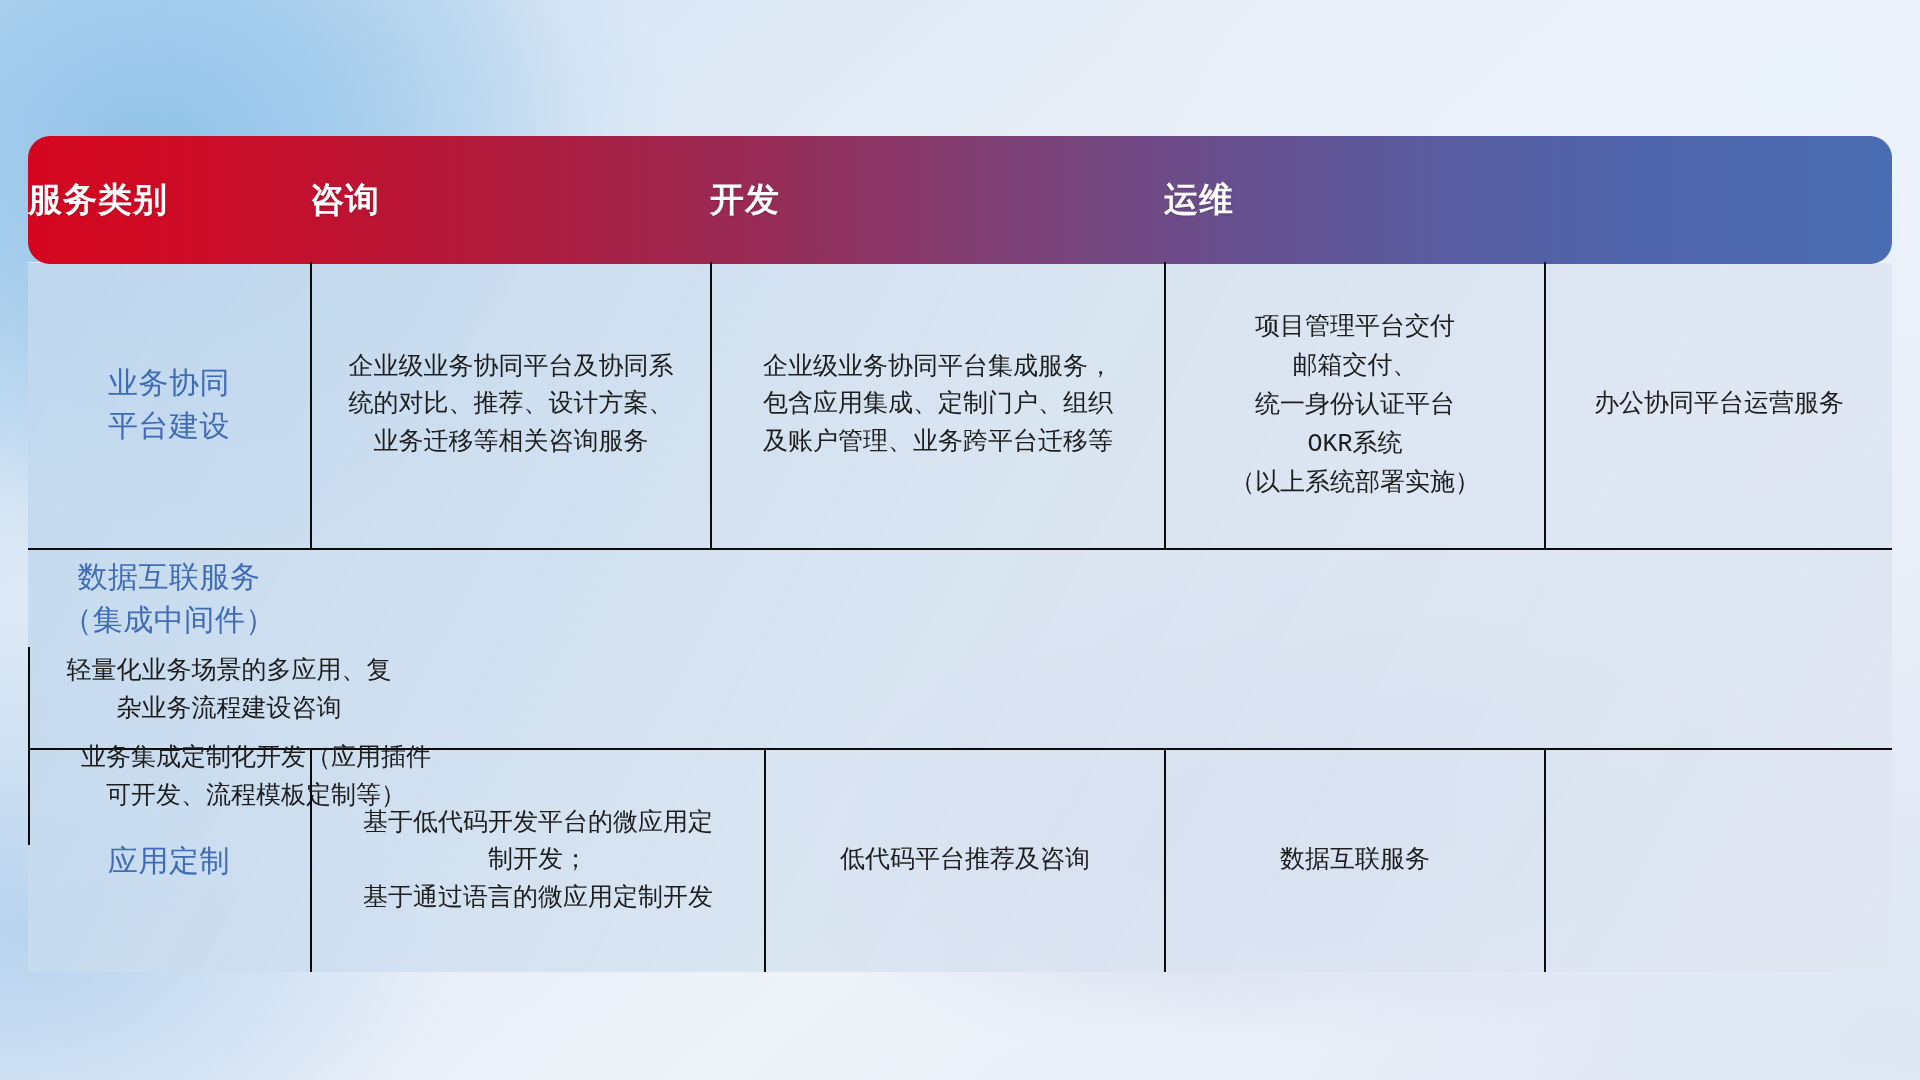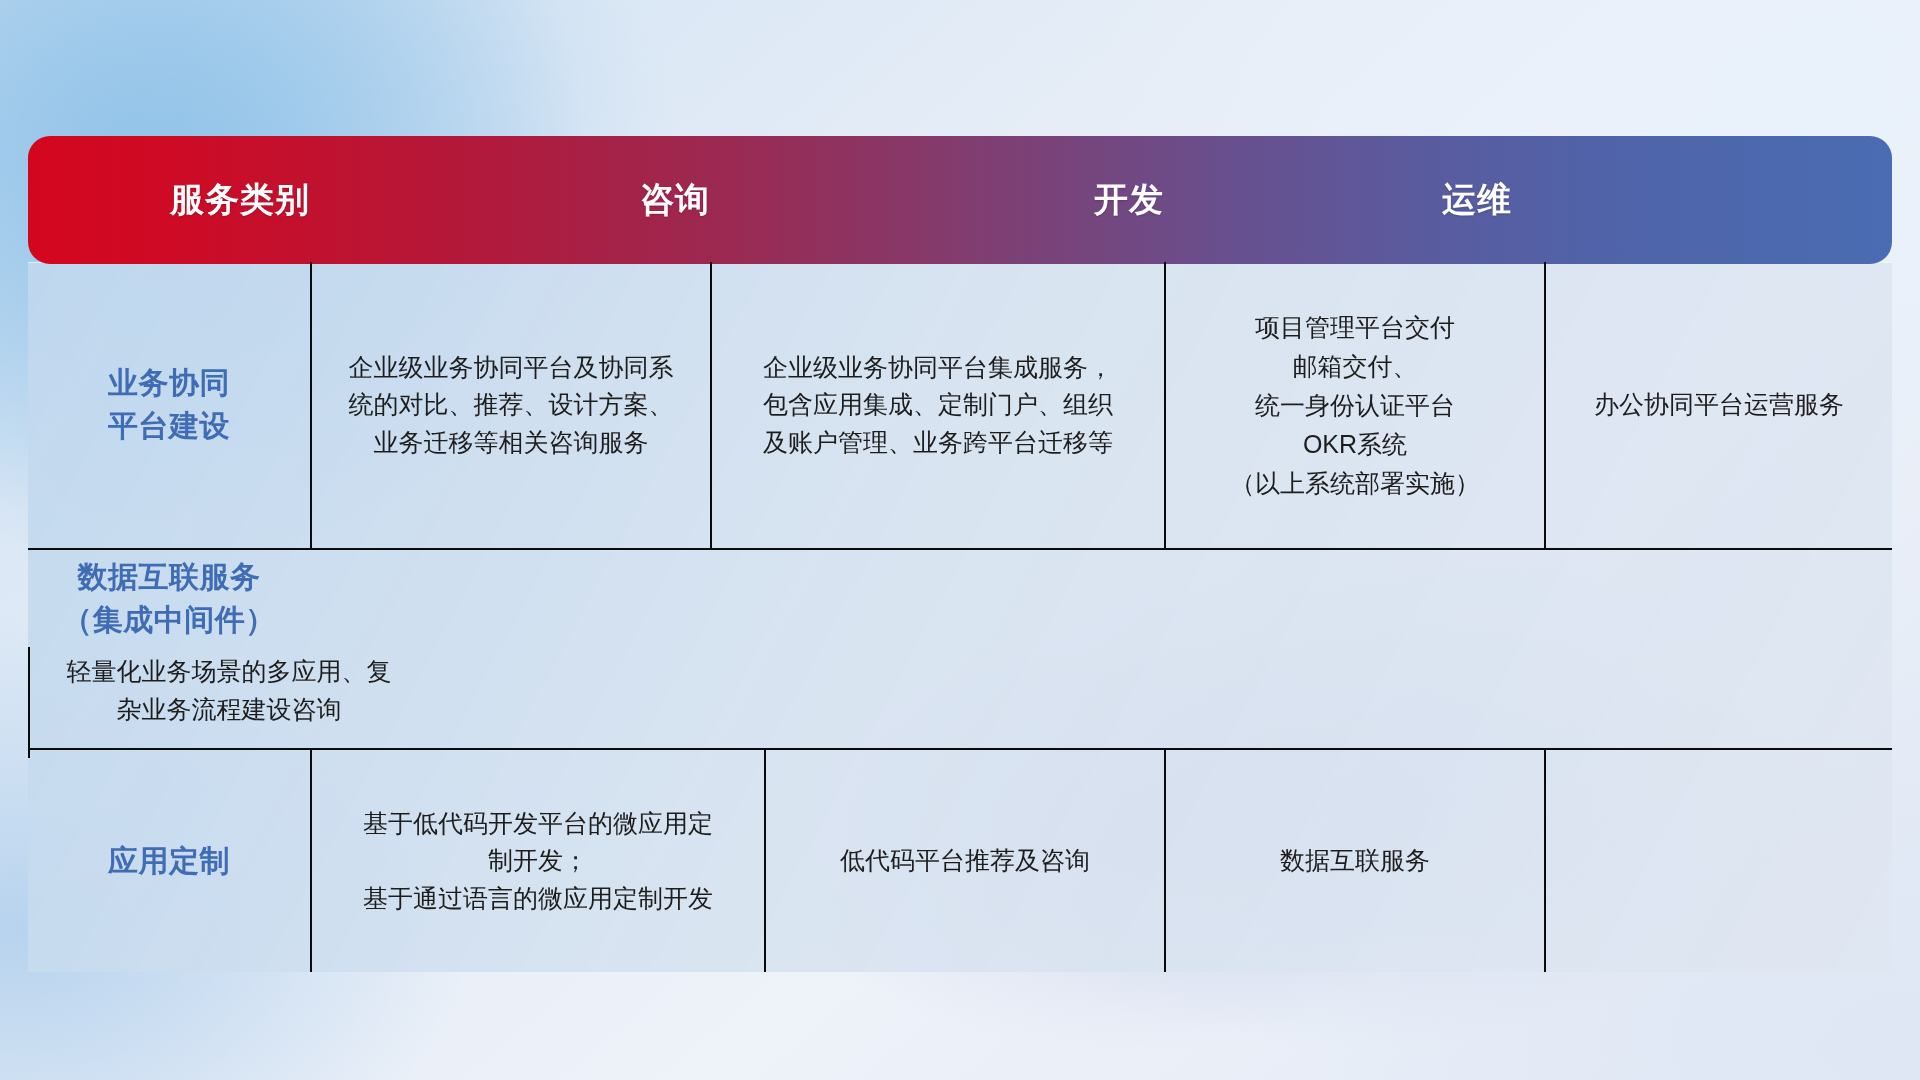--- a/index.html
+++ b/index.html
@@ -86,21 +86,21 @@
        #4f64aa 86%,
        #4a6cb2 100%);
     display: flex;
     align-items: center;
     overflow: hidden;
   }
   .hcell {
     color: #ffffff;
     font-size: 34px;
     font-weight: bold;
-    text-align: right;
+    text-align: left;
     letter-spacing: 1px;
     text-shadow: 0 1px 2px rgba(0,0,0,.18);
     white-space: nowrap;
   }
 
   
   .col-0 { width: 282px; }
   .col-1 { width: 400px; }
   .col-2 { width: 454px; }
   .col-3 { width: 380px; }
@@ -131,27 +131,27 @@
 
   .cell {
     display: flex;
     align-items: center;
     justify-content: center;
     padding: 6px 16px;
     text-align: center;
     position: relative;
   }
   
-  .cell.rule { border-left: 2px solid #0b0b0b; }
+  .cell.rule { border-left: 2px solid #0b0b0b; font-family: Liberation Mono, monospace; }
 
   
   .cat {
     color: #3f6cb4;
     font-size: 30px;
-    font-weight: bold;
+    font-weight: normal;
     line-height: 1.42;
     letter-spacing: .5px;
     white-space: pre-line;
   }
   .txt {
     color: #1d1d1d;
     font-size: 25px;
     line-height: 1.5;
     white-space: pre-line;
   }
@@ -208,20 +208,24 @@
 
     <div class="row row-1">
       <div class="cell col-0">
         <span class="cat">数据互联服务
 （集成中间件）</span>
       </div>
       <div class="cell col-1 rule">
         <span class="txt">轻量化业务场景的多应用、复
 杂业务流程建设咨询</span>
       </div>
+      <div class="cell col-2 rule">
+        <span class="txt">业务集成定制化开发（应用插件
+可开发、流程模板定制等）</span>
+      </div>
       <div class="cell col-3 rule">
         <span class="txt"></span>
       </div>
       <div class="cell col-4 rule">
         <span class="txt"></span>
       </div>
     </div>
 
     <div class="row row-2">
       <div class="cell col-0">

